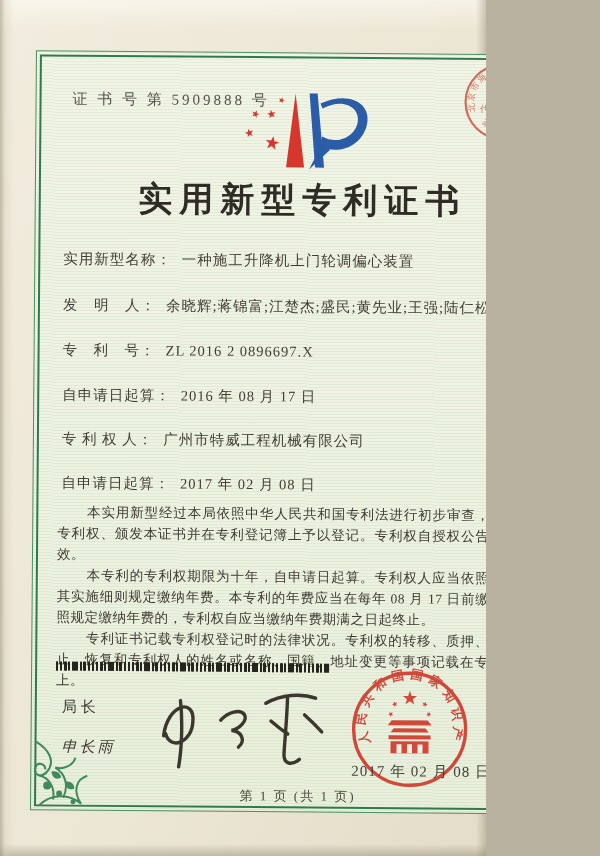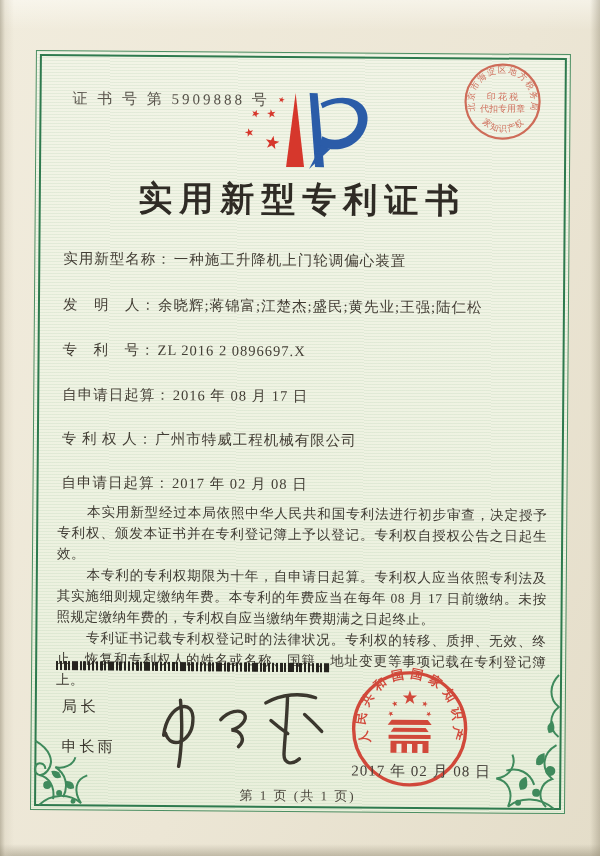--- a/index.html
+++ b/index.html
@@ -1,17 +1,17 @@
 <!DOCTYPE html>
 <html><head>
 <meta charset="utf-8">
 <style>
   html,body{margin:0;padding:0;background:#b9b2a0;}
   .page{
-    position:relative; width:600px; height:856px; overflow:hidden;
+    position:relative; width:486px; height:856px; overflow:hidden;
     font-family:"Liberation Serif","DejaVu Serif",serif;
     background:
       linear-gradient(90deg, rgba(150,142,120,.55) 0, rgba(210,202,182,.35) 5px, rgba(0,0,0,0) 14px),
       linear-gradient(270deg, rgba(150,142,120,.45) 0, rgba(0,0,0,0) 10px),
       linear-gradient(0deg, rgba(140,132,110,.45) 0, rgba(0,0,0,0) 12px),
       linear-gradient(180deg, rgba(255,255,250,.5) 0, rgba(0,0,0,0) 30px),
       linear-gradient(115deg,#f1ecdd 0%, #ece6d5 55%, #e4ddc9 100%);
   }
   .tilt{position:absolute; inset:0; transform:rotate(.45deg); transform-origin:50% 50%;}
   .frame{
@@ -20,33 +20,33 @@
     background:
       repeating-linear-gradient(180deg, rgba(120,170,125,.12) 0 1px, rgba(0,0,0,0) 1px 3px),
       linear-gradient(180deg,#f2f4e6 0%, #eef2e1 60%, #e9efdb 100%);
   }
   .frame-inner{position:absolute; inset:3px; border:2px solid #2e7a4e;}
   .abs{position:absolute;}
   .cert-no{left:36px; top:38px; font-size:15px; letter-spacing:3px; color:#57524a;}
   .title{left:0; top:124px; width:100%; text-align:center; font-size:34px; font-weight:700;
          letter-spacing:7px; color:#2f2b25;}
   .field{left:28px; font-size:14.5px; color:#433e35; letter-spacing:1px; white-space:nowrap;}
-  .field .lbl{margin-right:2px;}
+  .field .lbl{margin-right:10px;}
   .paras{left:24px; top:450px; width:490px; font-size:13.5px; line-height:21px;
          color:#3f3b33; text-align:justify;}
   .paras p{margin:0; text-indent:2.2em; letter-spacing:.5px;}
   .barcode{left:24px; top:610px; width:273px; height:9px;
     background:
       repeating-linear-gradient(90deg,#26241f 0 1.5px, rgba(0,0,0,0) 1.5px 4px),
       repeating-linear-gradient(90deg,#26241f 0 2px, rgba(0,0,0,0) 2px 9px);
   }
   .director-lbl{left:30px; top:646px; font-size:15px; letter-spacing:4px; color:#3c382f;
                 font-family:"Liberation Sans","DejaVu Sans",sans-serif;}
   .director-name{left:30px; top:686px; font-size:15px; letter-spacing:3px; color:#3c382f;
-                 font-family:"Liberation Sans","DejaVu Sans",sans-serif;}
+                 font-family:"Liberation Sans","DejaVu Sans",sans-serif;font-style:italic;}
   .signature{left:118px; top:636px;}
   .seal{left:311px; top:608px;}
   .issue-date{left:320px; top:708px; font-size:15px; letter-spacing:1px; color:#45403a; z-index:6;}
   .page-no{left:0; top:734px; width:100%; text-align:center; font-size:13px;
            letter-spacing:2px; color:#4a453c;}
   .tax-stamp{left:407px; top:-12px;}
   .logo{left:193px; top:34px;}
   .orn-bl{left:-2px; bottom:-2px;}
   .orn-br{right:-2px; bottom:-2px;}
   svg text{font-family:"Liberation Serif","DejaVu Serif",serif;}

